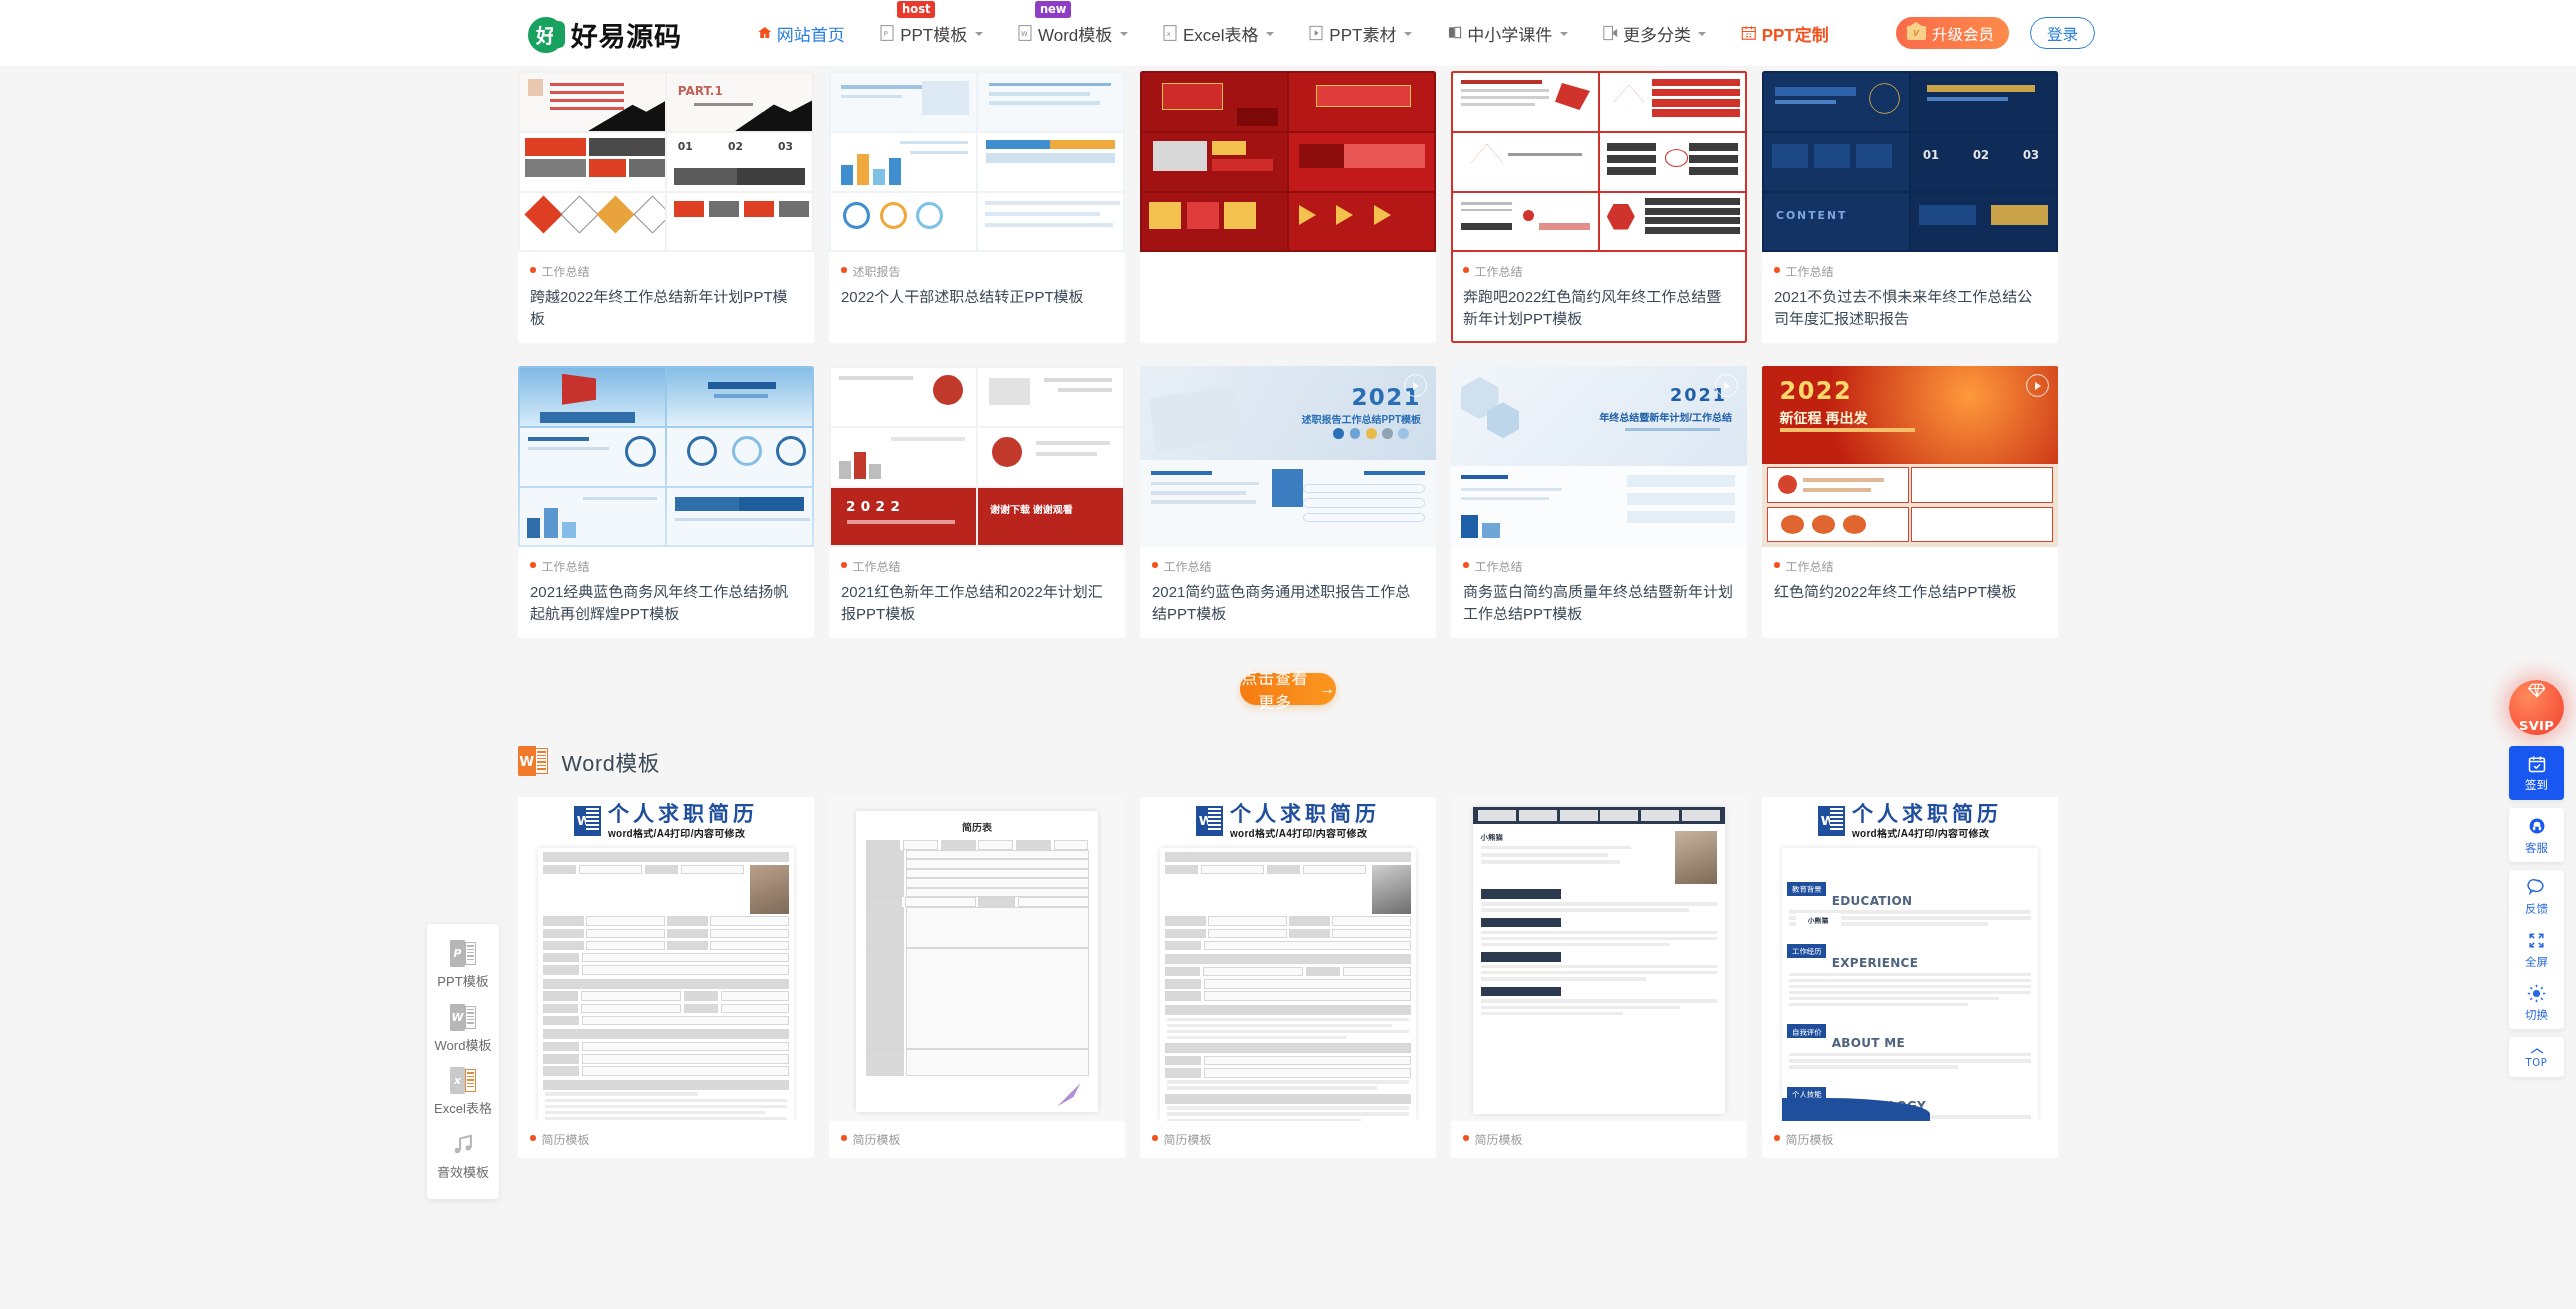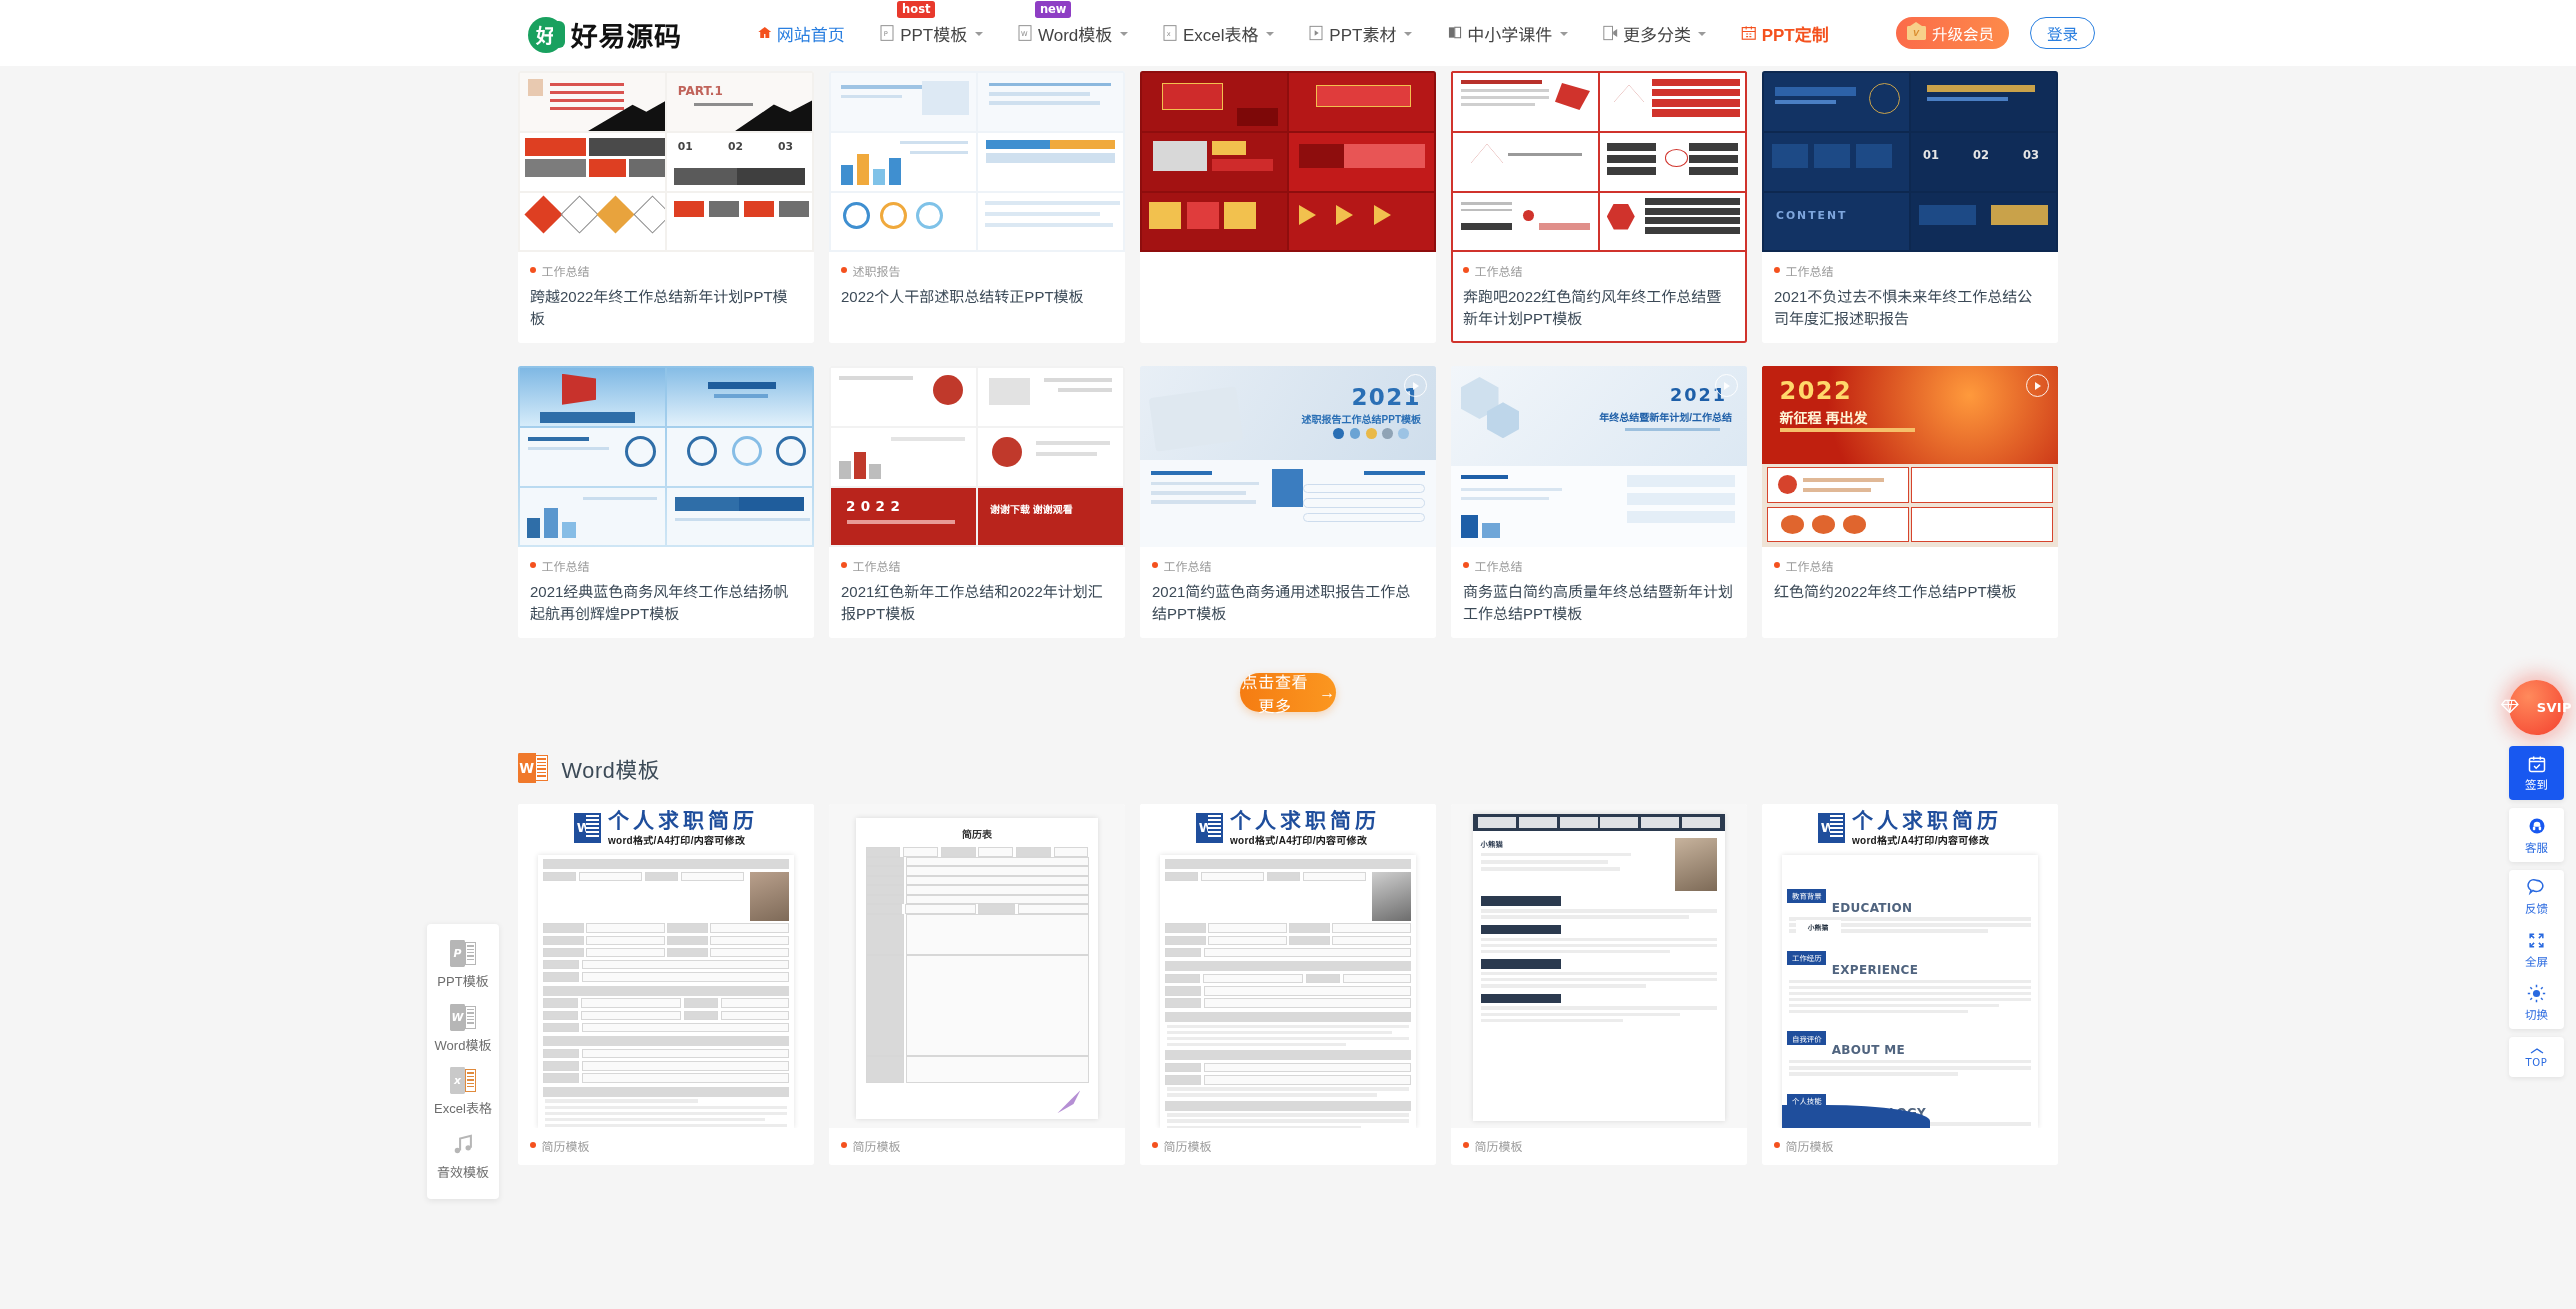--- a/index.html
+++ b/index.html
@@ -138,21 +138,21 @@
   .dot{width:6px;height:6px;border-radius:50%;background:#f4511e;flex:none;}
   .title{
     margin-top:7.4px;font-size:15px;line-height:1.45;color:#3c4a57;
     display:-webkit-box;-webkit-line-clamp:2;-webkit-box-orient:vertical;
     overflow:hidden;
   }
 
   
   .more-wrap{display:flex;justify-content:center;margin:35px 0 0;}
   .btn-more{
-    width:96px;height:39px;border-radius:19.6px;border:none;cursor:pointer;
+    width:96px;height:32px;border-radius:19.6px;border:none;cursor:pointer;
     background:linear-gradient(90deg,#f57c12,#fb9720);
     color:#fff;font-size:16px;letter-spacing:0.7px;
     display:flex;align-items:center;justify-content:center;gap:9.5px;
     box-shadow:0 2.7px 8px rgba(245,124,18,.28);
   }
 
   
   .sec-head{display:flex;align-items:center;margin-top:35px;position:relative;height:42px;}
   .sec-ico{width:30px;height:30px;position:relative;flex:none;margin-right:13.5px;}
   .sec-ico .w-left{
@@ -247,21 +247,21 @@
     font-size:10.8px;font-weight:bold;font-family:"DejaVu Sans",sans-serif;}
   .oico .r{position:absolute;right:0;top:2px;width:11.5px;height:23px;background:#fff;}
   .oico .r i{display:block;height:1.4px;margin:2px 1.4px;}
 
   
   .rnav{position:absolute;right:12px;top:680px;width:55px;z-index:30;}
   .svip{
     width:55px;height:55px;border-radius:50%;
     background:radial-gradient(circle at 35% 30%,#ff8a5c,#f4402e);
     box-shadow:0 0 17.6px 6.8px rgba(244,64,46,.30);
-    display:flex;flex-direction:row;align-items:center;justify-content:center;
+    display:flex;flex-direction:column;align-items:center;justify-content:center;
     color:#fff;cursor:pointer;gap:18px;
   }
   .svip b{font-size:13px;letter-spacing:0.3px;font-family:"DejaVu Sans",sans-serif;}
   .rgrp{margin-top:10.8px;background:#fff;border-radius:4px;overflow:hidden;
     box-shadow:0 1.4px 5.4px rgba(0,0,0,.07);}
   .ritem{
     display:flex;flex-direction:column;align-items:center;justify-content:center;
     gap:2.7px;padding:8px 0 7.4px;cursor:pointer;
   }
   .ritem span{font-size:11.5px;color:#2a6ae0;}

